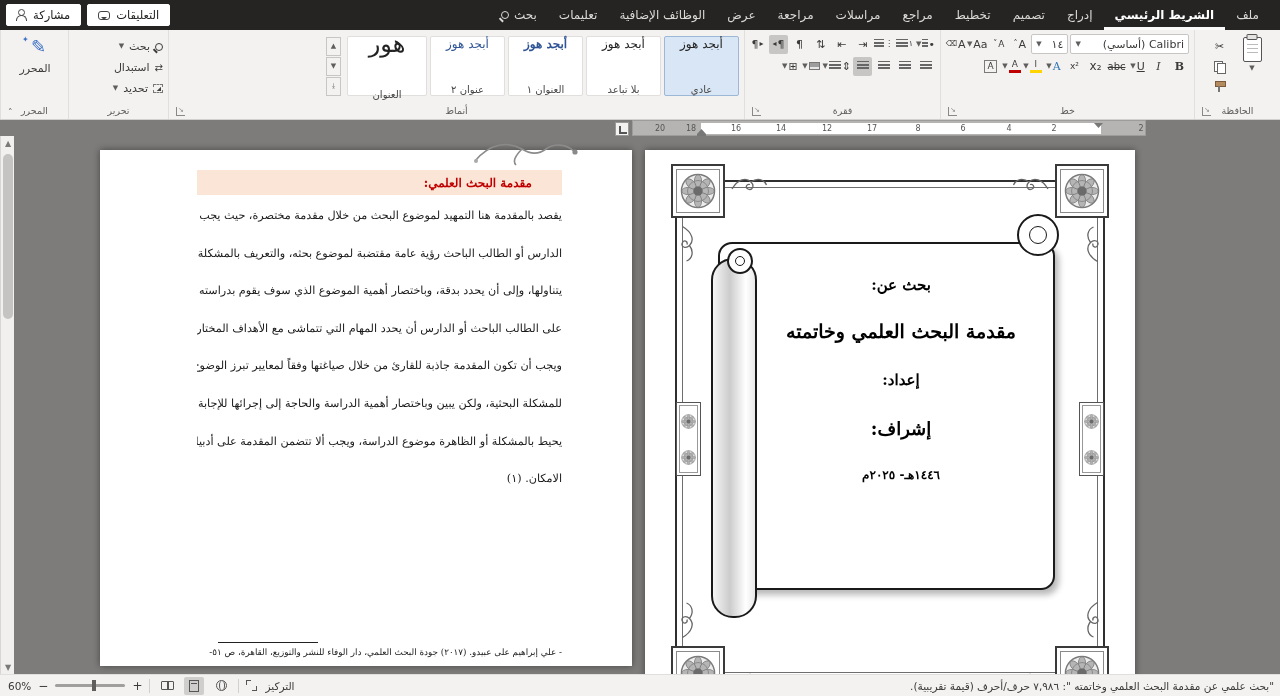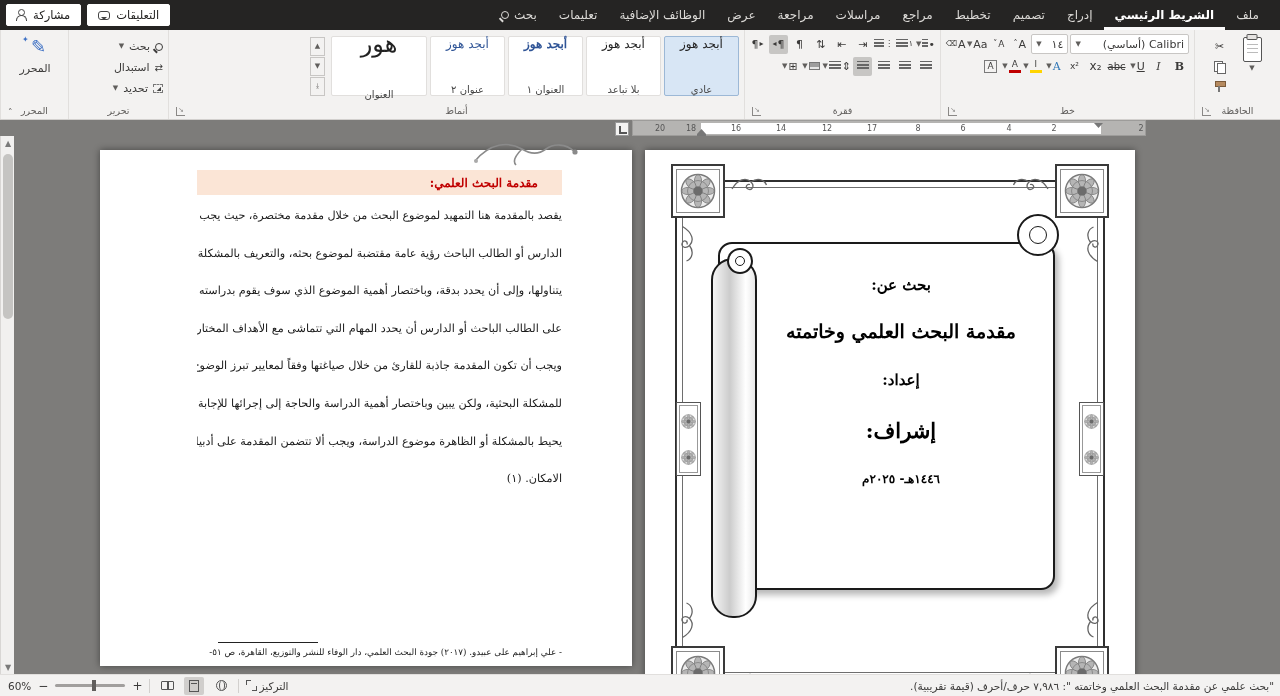--- a/index.html
+++ b/index.html
@@ -68,21 +68,21 @@
   .ic-bucket{width:11px;height:8px;background:linear-gradient(#9e9e9e 0 60%,#e6e6e6 60%);border:1px solid #777;}
   
   .scards{display:flex;align-items:center;gap:3px;padding-top:2px;height:64px;}
   .scard{width:75px;height:60px;background:#fff;border:1px solid #e1dfdd;border-radius:2px;display:flex;flex-direction:column;
     align-items:center;justify-content:center;gap:5px;}
   .scard.selected{background:#d8e6f5;border-color:#9cb8d6;}
   .scard .sample{font-family:"DejaVu Serif","Liberation Serif",serif;font-size:12px;color:#222;}
   .scard .slabel{font-size:10px;color:#444;margin-top:28px;}
   .scard.heading1 .sample{color:#2f5496;font-weight:bold;}
   .scard.heading2 .sample{color:#2f5496;}
-  .scard.title-card{width:96px;}
+  .scard.title-card{width:80px;}
   .scard.title-card .sample{font-size:24px;line-height:24px;}
   .gallery-scroll{display:flex;flex-direction:column;gap:1px;margin-right:3px;}
   .gallery-scroll .gbtn{width:15px;height:19px;border:1px solid #c8c6c4;background:#f3f2f1;display:flex;align-items:center;justify-content:center;font-size:7px;color:#605e5c;}
   
   .editrows{display:flex;flex-direction:column;gap:2px;padding-top:4px;}
   .editrow{display:flex;align-items:center;gap:5px;height:19px;font-size:11px;white-space:nowrap;}
   .ic-dashedbox{width:10px;height:9px;border:1px dashed #777;position:relative;}
   .ic-dashedbox::after{content:"";position:absolute;right:-2px;bottom:-2px;border:3px solid transparent;border-top-color:#444;transform:rotate(-45deg);}
   
   .editor-big{display:flex;flex-direction:column;align-items:center;justify-content:center;gap:3px;width:56px;padding-top:4px;font-size:11px;}
@@ -106,21 +106,21 @@
   .vscroll .arr{position:absolute;left:0;width:14px;height:14px;font-size:8px;color:#7a7a7a;display:flex;align-items:center;justify-content:center;}
   .vscroll .arr.up{top:0;} .vscroll .arr.down{bottom:0;}
   .vscroll .thumb{position:absolute;left:2px;top:18px;width:10px;height:165px;background:#c5c4c2;border-radius:5px;}
   .page{position:absolute;background:#fff;box-shadow:0 0 7px rgba(0,0,0,.45);}
   .page-left{left:100px;top:14px;width:532px;height:516px;}
   .page-right{left:645px;top:14px;width:490px;height:560px;}
   
   .flourish{position:absolute;top:-13px;left:372px;z-index:3;}
   .doc-heading{position:absolute;top:20px;left:97px;right:70px;height:25px;background:#fbe5d6;color:#c00000;
     font-family:"DejaVu Serif","Liberation Serif",serif;font-weight:bold;font-size:12px;
-    display:flex;align-items:center;padding-right:24px;}
+    display:flex;align-items:center;padding-right:30px;}
   .doc-body{position:absolute;top:47px;left:97px;right:70px;font-family:"DejaVu Serif","Liberation Serif",serif;
     font-size:11.2px;color:#1b1b1b;}
   .doc-line{height:37.6px;line-height:37.6px;text-align:justify;text-align-last:justify;white-space:nowrap;overflow:hidden;}
   .doc-line.last{text-align-last:right;}
   .fn-sep{position:absolute;top:492px;left:118px;width:100px;border-top:1.5px solid #222;}
   .footnote{position:absolute;top:497px;left:97px;right:70px;font-family:"DejaVu Serif","Liberation Serif",serif;
     font-size:8.8px;color:#222;text-align:right;}
   
   .frame{position:absolute;top:30px;bottom:30px;left:30px;right:30px;border:2.5px solid #2f2f2f;}
   .frame::after{content:"";position:absolute;inset:5px;border:1px solid #6e6e6e;}
@@ -140,21 +140,21 @@
   .curl::after{content:"";position:absolute;border:1.5px solid #1a1a1a;border-radius:50%;}
   .curl-rolltop{left:82px;top:98px;width:26px;height:26px;z-index:5;}
   .curl-rolltop::after{inset:6px;}
   .curl-tr{left:372px;top:64px;width:42px;height:42px;z-index:5;}
   .curl-tr::after{inset:10px;}
   .cover-text{position:absolute;left:112px;right:90px;top:126px;z-index:6;display:flex;flex-direction:column;align-items:center;
     font-family:"DejaVu Serif","Liberation Serif",serif;font-weight:bold;color:#000;text-align:center;}
   .cov1{font-size:15px;margin-bottom:26px;}
   .cov2{font-size:19px;margin-bottom:29px;}
   .cov3{font-size:15px;margin-bottom:29px;}
-  .cov4{font-size:21px;margin-bottom:29px;text-align:right;}
+  .cov4{font-size:18px;margin-bottom:29px;text-align:right;}
   .cov5{font-size:12px;}
   
   .statusbar{position:absolute;left:0;right:0;bottom:0;height:22px;background:#f3f2f1;border-top:1px solid #e1dfdd;
     display:flex;justify-content:space-between;align-items:center;direction:ltr;font-size:10.5px;color:#3b3a39;}
   .sb-left{display:flex;align-items:center;gap:7px;padding-left:8px;direction:ltr;}
   .sb-right{direction:rtl;padding-left:10px;padding-right:6px;white-space:nowrap;}
   .zoomtrack{width:70px;height:3px;background:#a19f9d;border-radius:2px;position:relative;}
   .zoomthumb{position:absolute;left:52%;top:-4px;width:4px;height:11px;background:#605e5c;}
   .sb-div{width:1px;height:14px;background:#d2d0ce;}
   .viewbtn{width:20px;height:18px;display:flex;align-items:center;justify-content:center;border-radius:2px;}
@@ -597,21 +597,21 @@
       <span class="viewbtn">
           <span class="ic-read"></span>
         </span>
       <span class="viewbtn active">
           <span class="ic-print"></span>
         </span>
       <span class="viewbtn">
           <span class="ic-web"></span>
         </span>
       <span class="sb-div"></span>
-      <span style="display:flex;align-items:center;gap:2px">
+      <span style="display:flex;align-items:center;gap:8px">
         <span class="ic-focus"></span>
         <span>التركيز</span>
       </span>
     </div>
     <div class="sb-right">"بحث علمي عن مقدمة البحث العلمي وخاتمته ": ٧,٩٨٦ حرف/أحرف (قيمة تقريبية).</div>
   </div>
 
 </div>
 
 </body></html>

